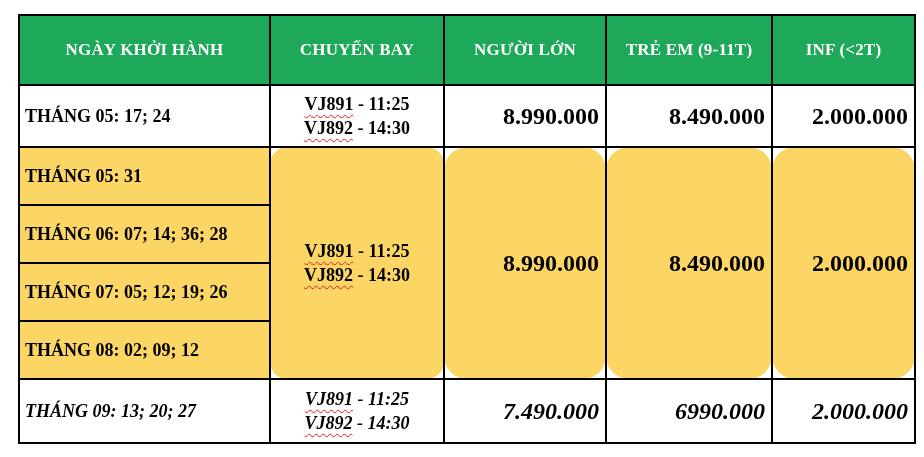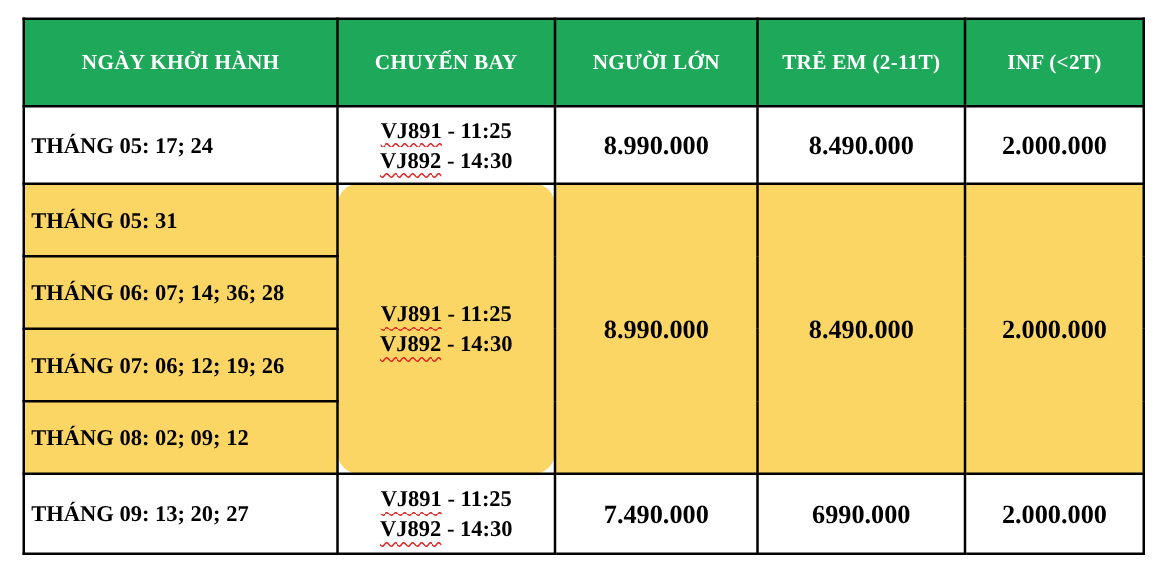--- a/index.html
+++ b/index.html
@@ -24,42 +24,43 @@
   .price-table th, .price-table td {
     border: 2px solid #000000;
     font-weight: bold;
     color: #000000;
     padding: 2px 6px;
     vertical-align: middle;
   }
   .price-table thead tr { height: 70px; }
   tr.row-white-1 { height: 62px; }
   tr.row-yellow { height: 58px; }
-  tr.row-white-2 { height: 64px; }
+  tr.row-white-2 { height: 64px; font-style: italic; }
   .price-table th {
     background: #1ea85a;
     color: #ffffff;
     font-size: 17px;
     text-align: center;
     letter-spacing: 0.2px;
   }
   td.date-cell {
     text-align: left;
     font-size: 18px;
     padding-left: 5px;
   }
   td.flight-cell {
     text-align: center;
     font-size: 18px;
     line-height: 1.35;
     border-radius: 17px;
   }
   td.price-cell {
-    text-align: center;
-    font-size: 21px;
+    text-align: right;
+    font-size: 24px;
+    border-radius: 23px;
   }
   tr.row-yellow td, td.cell-yellow {
     background: #fcd664;
     margin-left: 27px;
   }
   .sq {
     text-decoration-line: underline;
     text-decoration-style: wavy;
     text-decoration-color: #e01e1e;
     text-decoration-thickness: 1px;
@@ -77,21 +78,21 @@
       <col style="width:174px">
       <col style="width:162px">
       <col style="width:166px">
       <col style="width:143px">
     </colgroup>
     <thead>
       <tr>
         <th>NGÀY KHỞI HÀNH</th>
         <th>CHUYẾN BAY</th>
         <th>NGƯỜI LỚN</th>
-        <th>TRẺ EM (2-11T)</th>
+        <th>TRẺ EM (9-11T)</th>
         <th>INF (&lt;2T)</th>
       </tr>
     </thead>
     <tbody>
 
       <tr class="row-white-1">
         <td class="date-cell">THÁNG 05: 17; 24</td>
         <td class="flight-cell">
           <div><span class="sq">VJ891</span><span> - 11:25</span></div>
           <div><span class="sq">VJ892</span><span> - 14:30</span></div>
@@ -108,21 +109,21 @@
           <div><span class="sq">VJ892</span><span> - 14:30</span></div>
         </td>
         <td class="price-cell cell-yellow" rowspan="4">8.990.000</td>
         <td class="price-cell cell-yellow" rowspan="4">8.490.000</td>
         <td class="price-cell cell-yellow" rowspan="4">2.000.000</td>
       </tr>
       <tr class="row-yellow">
         <td class="date-cell">THÁNG 06: 07; 14; 36; 28</td>
       </tr>
       <tr class="row-yellow">
-        <td class="date-cell">THÁNG 07: 06; 12; 19; 26</td>
+        <td class="date-cell">THÁNG 07: 05; 12; 19; 26</td>
       </tr>
       <tr class="row-yellow">
         <td class="date-cell">THÁNG 08: 02; 09; 12</td>
       </tr>
 
       <tr class="row-white-2">
         <td class="date-cell">THÁNG 09: 13; 20; 27</td>
         <td class="flight-cell">
           <div><span class="sq">VJ891</span><span> - 11:25</span></div>
           <div><span class="sq">VJ892</span><span> - 14:30</span></div>

